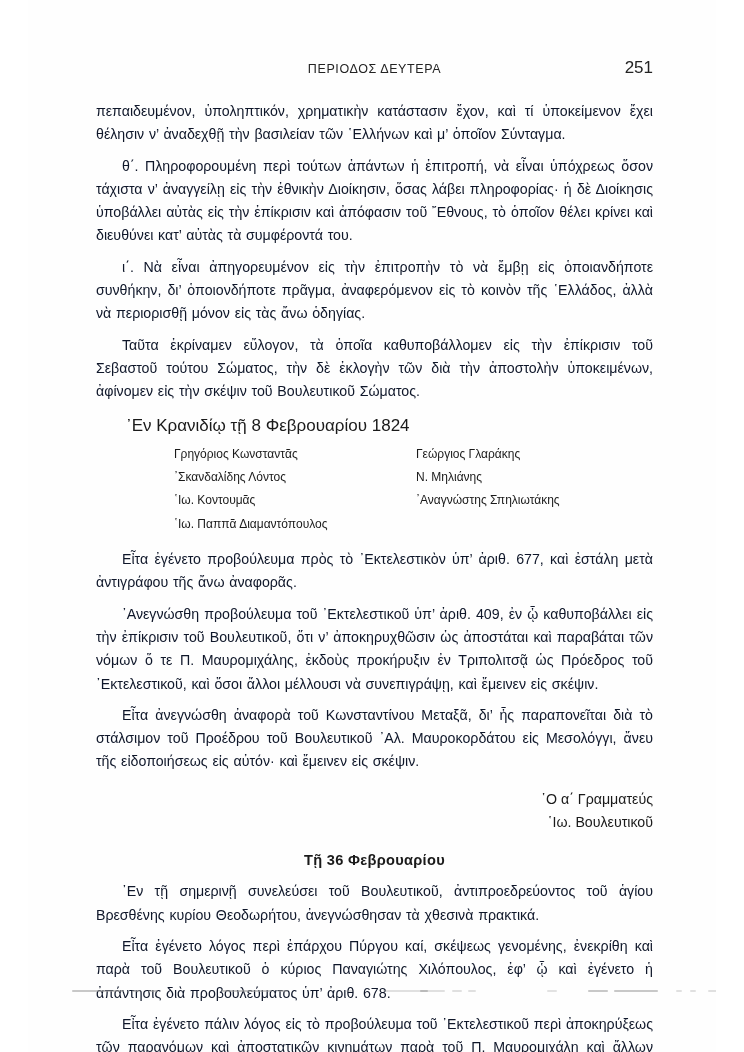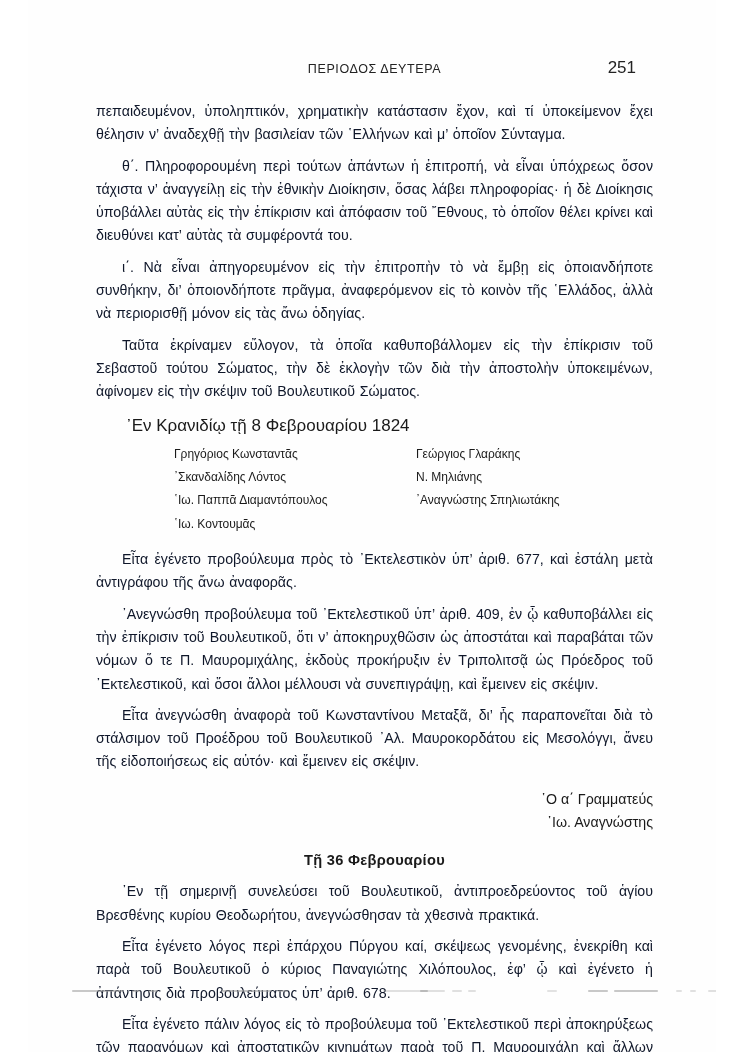--- a/index.html
+++ b/index.html
@@ -35,21 +35,21 @@
     left: 0;
     right: 0;
     top: 0;
     text-align: center;
     font-size: 12.5px;
     letter-spacing: 0.6px;
     color: #232323;
   }
   .runhead-folio {
     position: absolute;
-    right: 17px;
+    right: 0;
     top: -4px;
     font-size: 17px;
     color: #232323;
   }
 
   
   p.para {
     margin: 0 0 1px 0;
     font-size: 14.2px;
     line-height: 23.3px;
@@ -146,38 +146,38 @@
     <p class="para gap">ι΄. Νὰ εἶναι ἀπηγορευμένον εἰς τὴν ἐπιτροπὴν τὸ νὰ ἔμβῃ εἰς ὁποιανδήποτε συνθήκην, δι’ ὁποιονδήποτε πρᾶγμα, ἀναφερόμενον εἰς τὸ κοινὸν τῆς ῾Ελλάδος, ἀλλὰ νὰ περιορισθῇ μόνον εἰς τὰς ἄνω ὁδηγίας.</p>
     <p class="para gap">Ταῦτα ἐκρίναμεν εὔλογον, τὰ ὁποῖα καθυποβάλλομεν εἰς τὴν ἐπίκρισιν τοῦ Σεβαστοῦ τούτου Σώματος, τὴν δὲ ἐκλογὴν τῶν διὰ τὴν ἀποστολὴν ὑποκειμένων, ἀφίνομεν εἰς τὴν σκέψιν τοῦ Βουλευτικοῦ Σώματος.</p>
 
     <div class="dateline">᾿Εν Κρανιδίῳ τῇ 8 Φεβρουαρίου 1824</div>
 
     <div class="sign-block">
       <div class="sign-cols">
         <div class="sign-col first">
           <div class="name">Γρηγόριος Κωνσταντᾶς</div>
           <div class="name">᾿Σκανδαλίδης Λόντος</div>
+          <div class="name">῾Ιω. Κοντουμᾶς</div>
           <div class="name">῾Ιω. Παππᾶ Διαμαντόπουλος</div>
-          <div class="name">῾Ιω. Κοντουμᾶς</div>
         </div>
         <div class="sign-col second">
           <div class="name">Γεώργιος Γλαράκης</div>
           <div class="name">Ν. Μηλιάνης</div>
           <div class="name">᾿Αναγνώστης Σπηλιωτάκης</div>
         </div>
       </div>
     </div>
 
     <p class="para">Εἶτα ἐγένετο προβούλευμα πρὸς τὸ ᾿Εκτελεστικὸν ὑπ’ ἀριθ. 677, καὶ ἐστάλη μετὰ ἀντιγράφου τῆς ἄνω ἀναφορᾶς.</p>
     <p class="para gap">᾿Ανεγνώσθη προβούλευμα τοῦ ᾿Εκτελεστικοῦ ὑπ’ ἀριθ. 409, ἐν ᾧ καθυποβάλλει εἰς τὴν ἐπίκρισιν τοῦ Βουλευτικοῦ, ὅτι ν’ ἀποκηρυχθῶσιν ὡς ἀποστάται καὶ παραβάται τῶν νόμων ὅ τε Π. Μαυρομιχάλης, ἐκδοὺς προκήρυξιν ἐν Τριπολιτσᾷ ὡς Πρόεδρος τοῦ ᾿Εκτελεστικοῦ, καὶ ὅσοι ἄλλοι μέλλουσι νὰ συνεπιγράψῃ, καὶ ἔμεινεν εἰς σκέψιν.</p>
     <p class="para gap">Εἶτα ἀνεγνώσθη ἀναφορὰ τοῦ Κωνσταντίνου Μεταξᾶ, δι’ ἧς παραπονεῖται διὰ τὸ στάλσιμον τοῦ Προέδρου τοῦ Βουλευτικοῦ ᾿Αλ. Μαυροκορδάτου εἰς Μεσολόγγι, ἄνευ τῆς εἰδοποιήσεως εἰς αὐτόν· καὶ ἔμεινεν εἰς σκέψιν.</p>
 
     <div class="closing">
       <div>῾Ο α΄ Γραμματεύς</div>
-      <div>῾Ιω. Αναγνώστης</div>
+      <div>῾Ιω. Βουλευτικοῦ</div>
     </div>
 
     <div class="section-heading">Τῇ 36 Φεβρουαρίου</div>
 
     <p class="para">᾿Εν τῇ σημερινῇ συνελεύσει τοῦ Βουλευτικοῦ, ἀντιπροεδρεύοντος τοῦ ἁγίου Βρεσθένης κυρίου Θεοδωρήτου, ἀνεγνώσθησαν τὰ χθεσινὰ πρακτικά.</p>
     <p class="para gap">Εἶτα ἐγένετο λόγος περὶ ἐπάρχου Πύργου καί, σκέψεως γενομένης, ἐνεκρίθη καὶ παρὰ τοῦ Βουλευτικοῦ ὁ κύριος Παναγιώτης Χιλόπουλος, ἐφ’ ᾧ καὶ ἐγένετο ἡ ἀπάντησις διὰ προβουλεύματος ὑπ’ ἀριθ. 678.</p>
     <p class="para gap">Εἶτα ἐγένετο πάλιν λόγος εἰς τὸ προβούλευμα τοῦ ᾿Εκτελεστικοῦ περὶ ἀποκηρύξεως τῶν παρανόμων καὶ ἀποστατικῶν κινημάτων παρὰ τοῦ Π. Μαυρομιχάλη καὶ ἄλλων τοιούτων καί, σκέψεως γενομένης, ἐνεκρίθη νὰ γένῃ ἡ ἀπάντησις πρὸς τὸ ᾿Εκτελεστικόν, ὅτι ἐδέχθη καὶ τὸ Βουλευτικὸν τὸ τοιοῦτον, καὶ νὰ κηρύξῃ εἰς τὸ πανελλήνιον, ὡς παράνομα τὰ κινήματα αὐτῶν, καὶ νὰ μὴ δίδῃ ἀκρόασιν.</p>
 
   </div>
 

